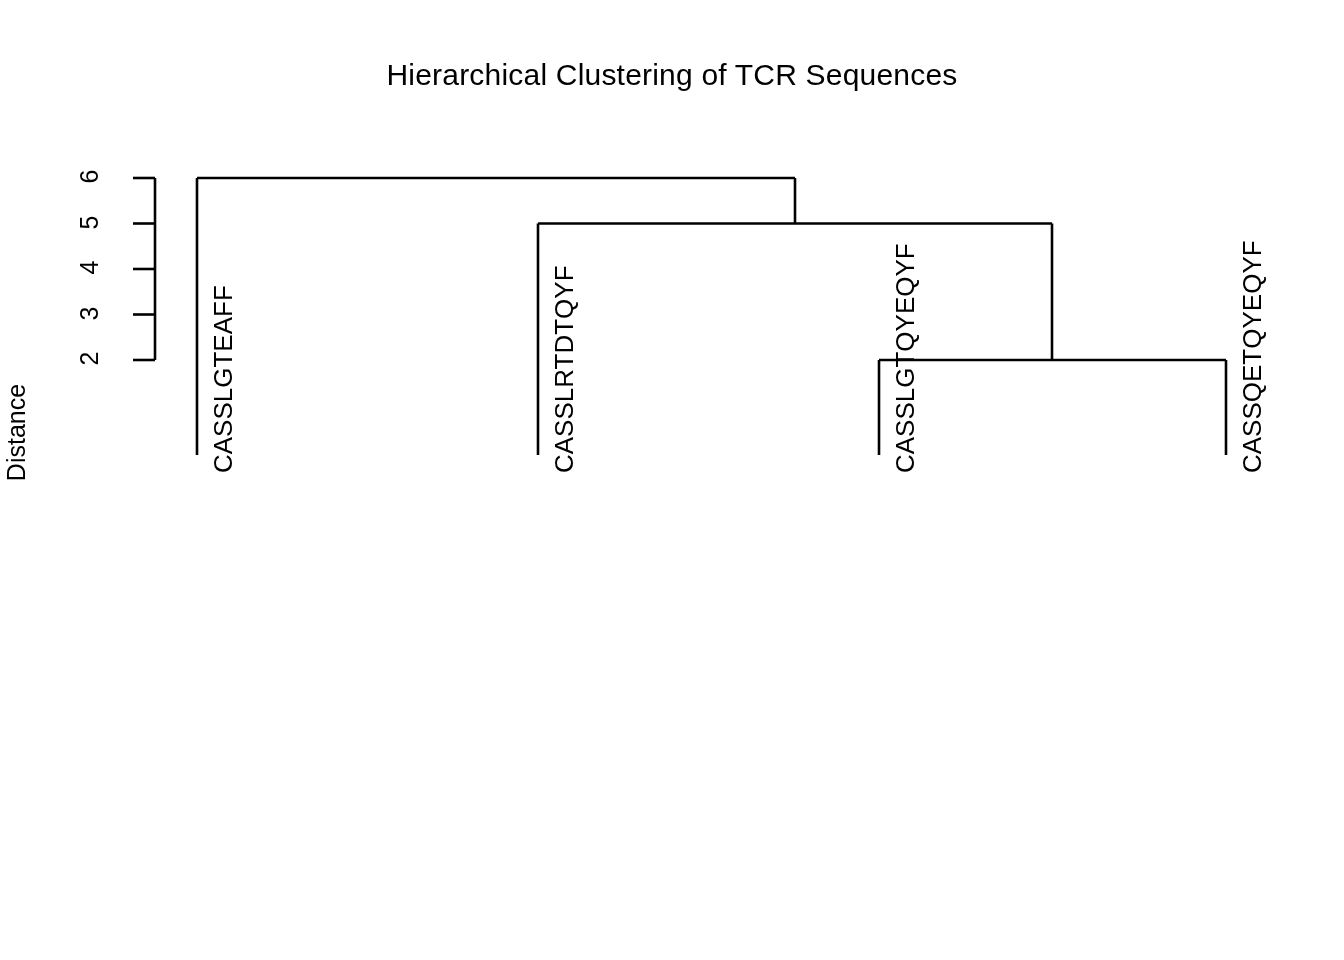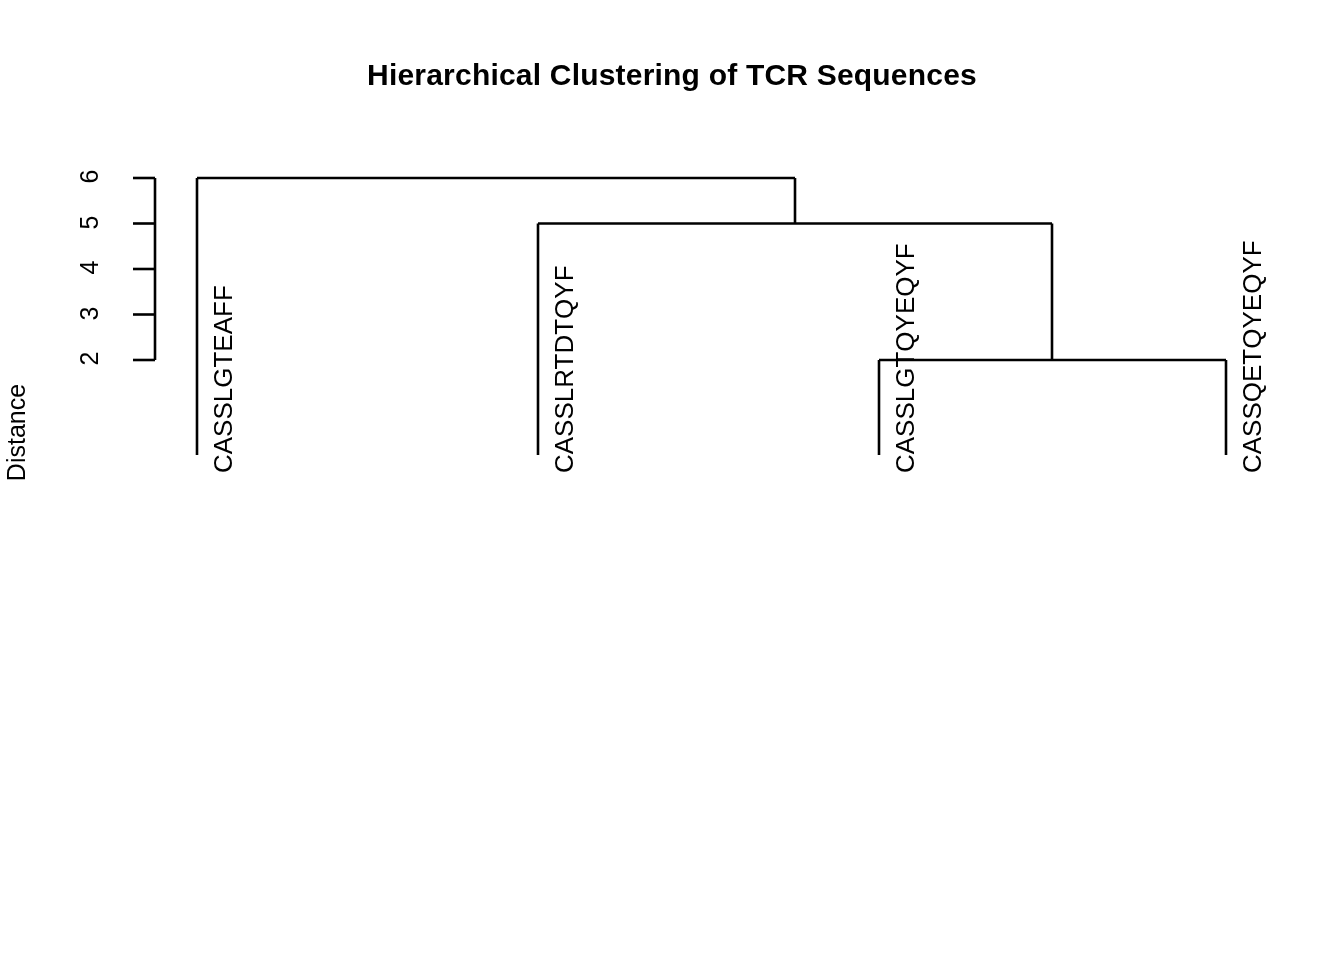--- a/index.html
+++ b/index.html
@@ -17,21 +17,21 @@
     overflow: hidden;
   }
   #plot-title {
     position: absolute;
     left: 0;
     top: 58px;
     width: 1344px;
     text-align: center;
     font-family: "Liberation Sans", sans-serif;
     font-size: 30px;
-    font-weight: bold;
+    font-weight: normal;
     color: #000000;
     letter-spacing: 0.2px;
     white-space: nowrap;
   }
   #y-axis-title {
     position: absolute;
     left: -44px;
     top: 418px;
     width: 120px;
     text-align: center;

